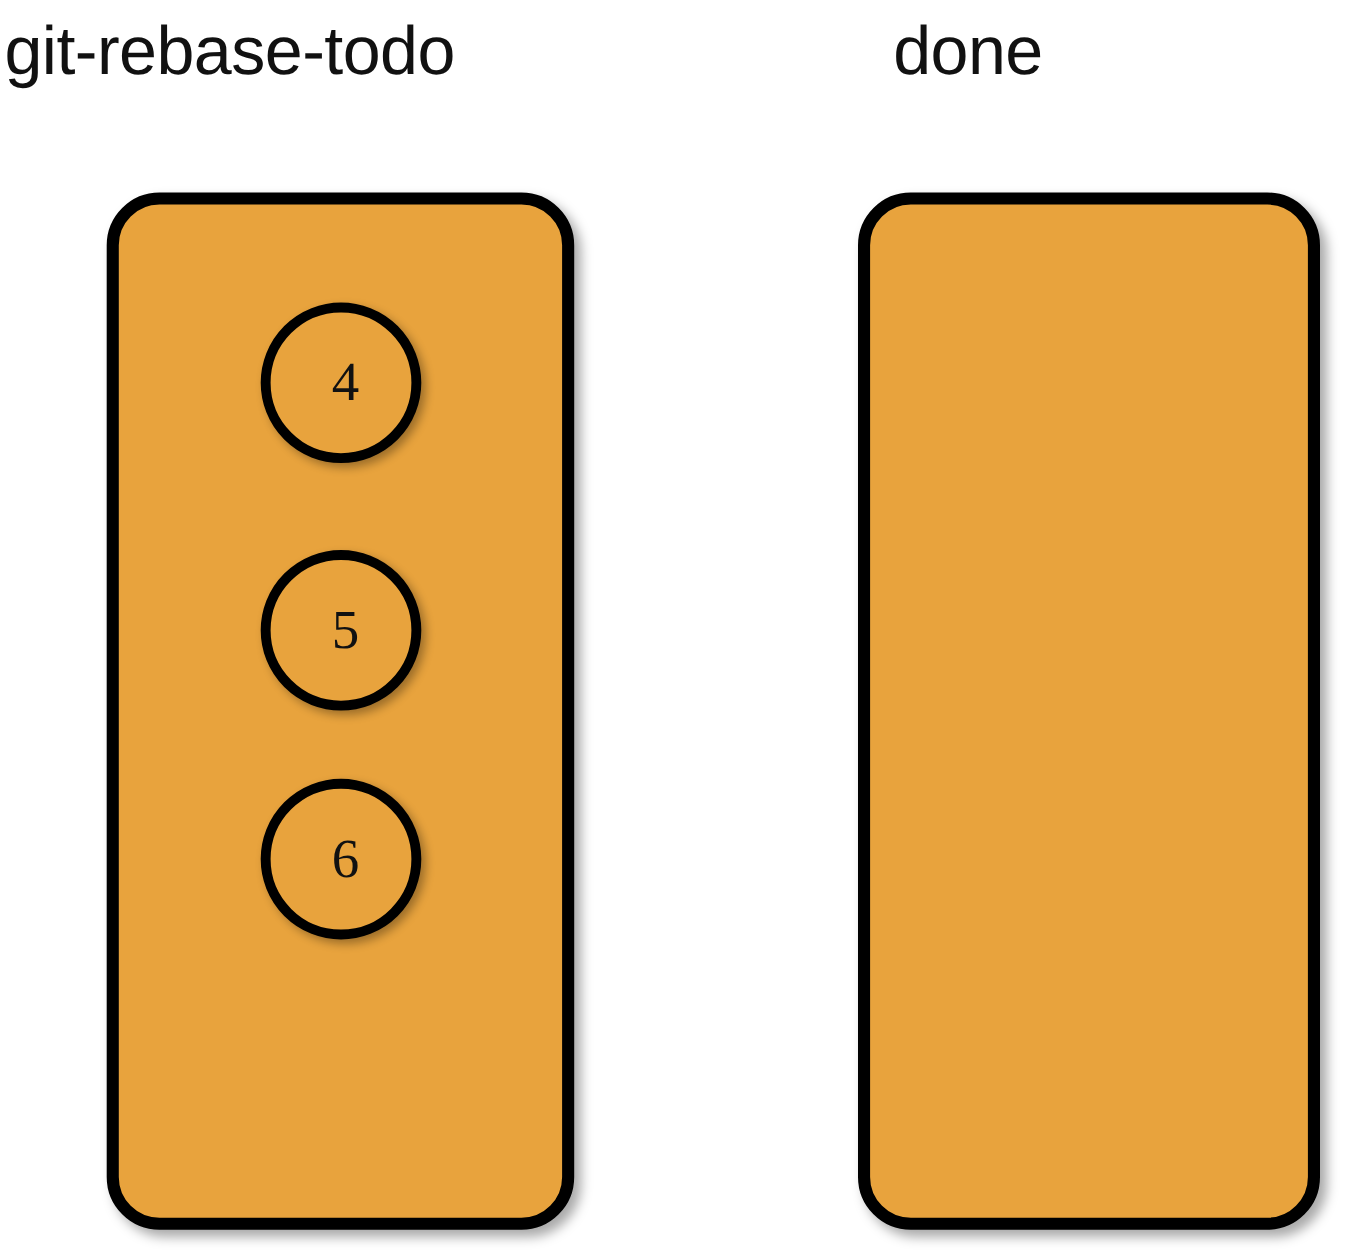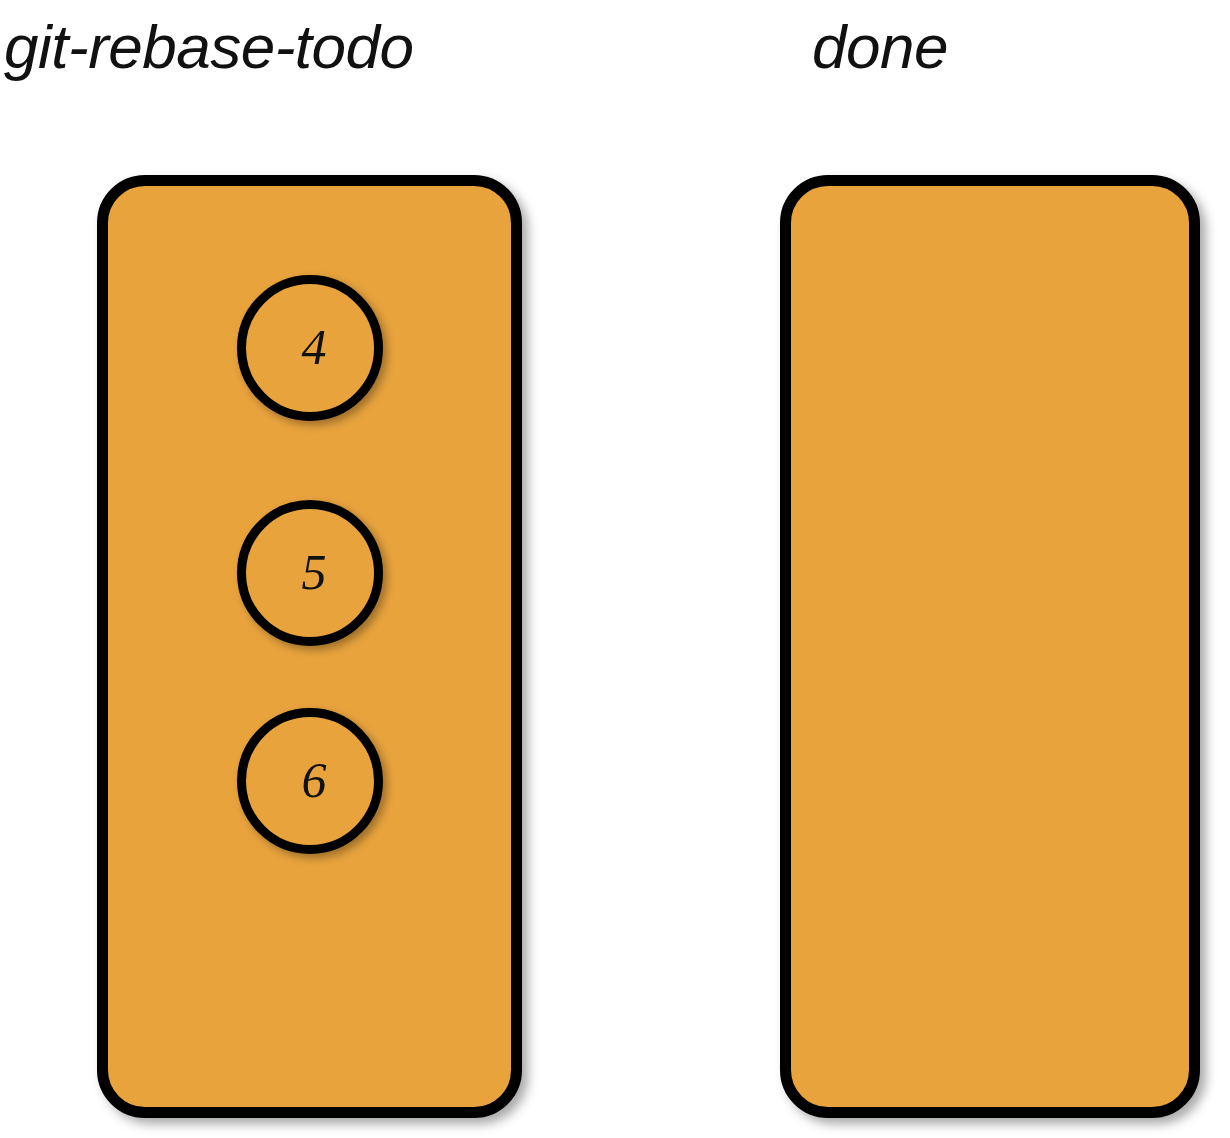--- a/index.html
+++ b/index.html
@@ -12,21 +12,20 @@
     font-family: "Liberation Sans", sans-serif;
     -webkit-font-smoothing: antialiased;
   }
 
   #canvas {
     position: relative;
     width: 1230px;
     height: 1138px;
     background: #ffffff;
     overflow: hidden;
-    font-style: italic;
   }
 
   
   .col-label {
     position: absolute;
     font-family: "Liberation Sans", sans-serif;
     font-weight: 300;
     font-size: 62px;
     line-height: 1;
     color: #111111;

